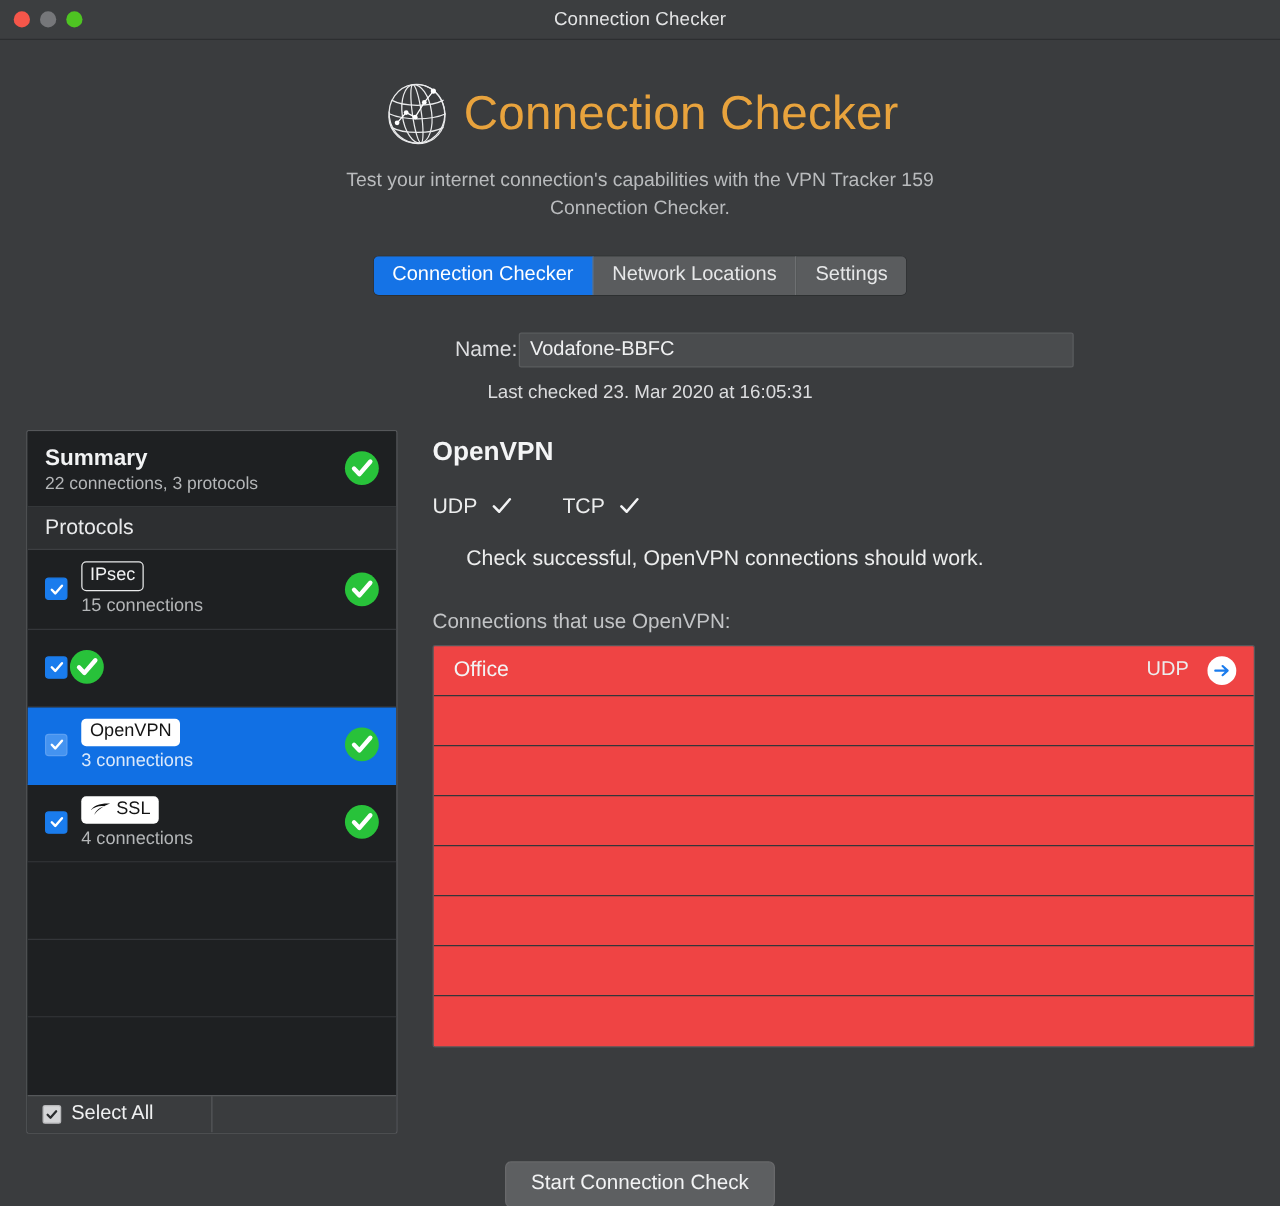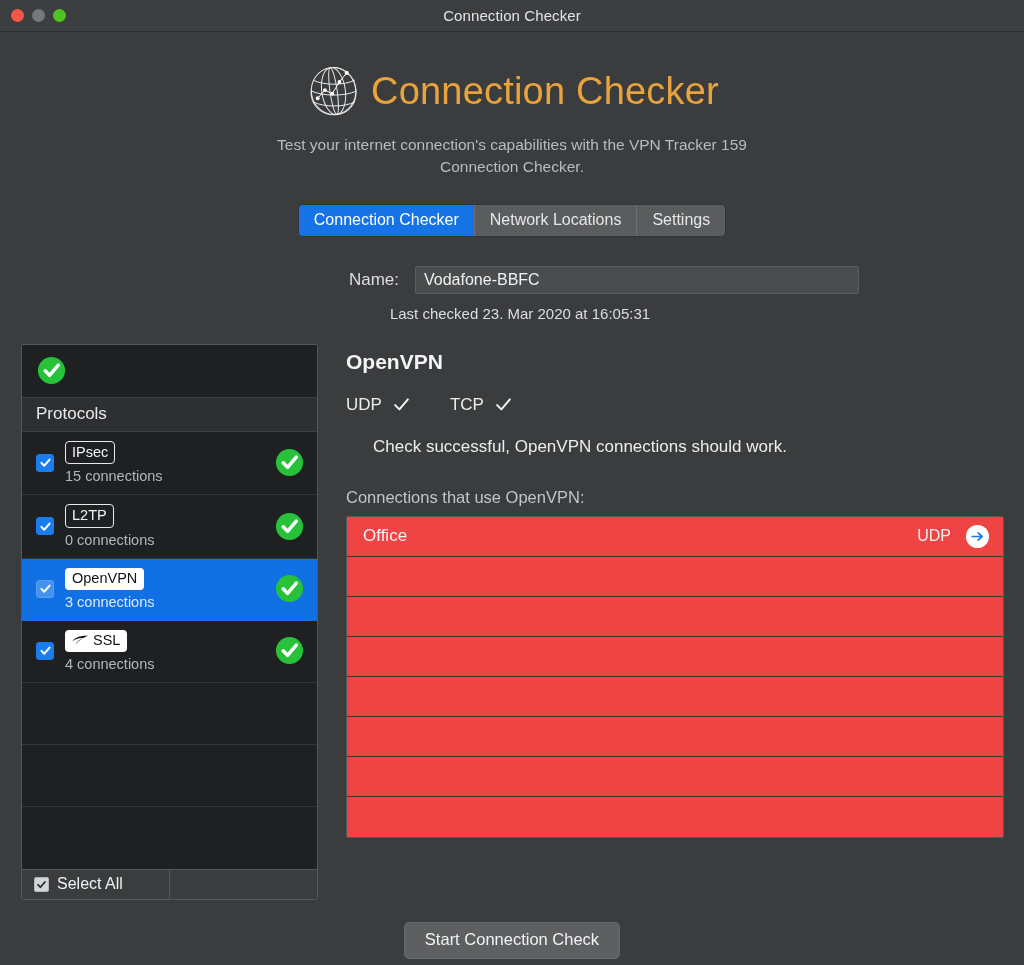--- a/index.html
+++ b/index.html
@@ -70,21 +70,21 @@
   .tab:last-child { border-right: none; }
   .tab.active { background: #1573e6; color: #ffffff; }
 
   
   .form-row {
     margin-top: 30px;
     display: flex; justify-content: center; align-items: center;
   }
   .form-label {
     font-size: 17px; color: #dddee0;
-    width: 250px; text-align: right; padding-right: 16px;
+    width: 250px; text-align: right; padding-right: 1px;
   }
   .name-input {
     width: 444px; height: 28px;
     background: #4a4c4e;
     border: 1px solid #5a5c5e;
     border-radius: 2px;
     color: #f0f1f2; font-size: 16px;
     padding: 0 8px;
     font-family: "Liberation Sans", sans-serif;
   }
@@ -292,20 +292,24 @@
   <input class="name-input" type="text" value="Vodafone-BBFC" style="">
 </div>
 <div class="last-checked">Last checked 23. Mar 2020 at 16:05:31</div>
 
 <div class="main">
 
   <div class="list-panel">
     <div class="list-scroll">
 
       <div class="summary-row">
+        <div class="summary-text">
+          <div class="summary-title">Summary</div>
+          <div class="summary-sub">22 connections, 3 protocols</div>
+        </div>
         <svg class="ok-badge" viewBox="0 0 32 32">
           <circle cx="16" cy="16" r="14" fill="#28c23a"></circle>
           <path d="M9.5 16.3 L14 21 L23 10.5" stroke="#ffffff" stroke-width="3.6" fill="none" stroke-linecap="round" stroke-linejoin="round"></path>
         </svg>
       </div>
 
       <div class="group-header">Protocols</div>
 
       <div class="proto-row">
         <div class="cb">
@@ -321,24 +325,20 @@
           <circle cx="16" cy="16" r="14" fill="#28c23a"></circle>
           <path d="M9.5 16.3 L14 21 L23 10.5" stroke="#ffffff" stroke-width="3.6" fill="none" stroke-linecap="round" stroke-linejoin="round"></path>
         </svg>
       </div>
 
       <div class="proto-row">
         <div class="cb">
           <svg viewBox="0 0 16 16">
             <path d="M3 8.4 L6.4 12 L13 4.4" stroke="#ffffff" stroke-width="2.4" fill="none" stroke-linecap="round" stroke-linejoin="round"></path>
           </svg>
-        </div>
-        <div class="proto-mid">
-          <span class="badge outline">L2TP</span>
-          <div class="proto-sub">0 connections</div>
         </div>
         <svg class="ok-badge" viewBox="0 0 32 32">
           <circle cx="16" cy="16" r="14" fill="#28c23a"></circle>
           <path d="M9.5 16.3 L14 21 L23 10.5" stroke="#ffffff" stroke-width="3.6" fill="none" stroke-linecap="round" stroke-linejoin="round"></path>
         </svg>
       </div>
 
       <div class="proto-row selected">
         <div class="cb">
           <svg viewBox="0 0 16 16">

